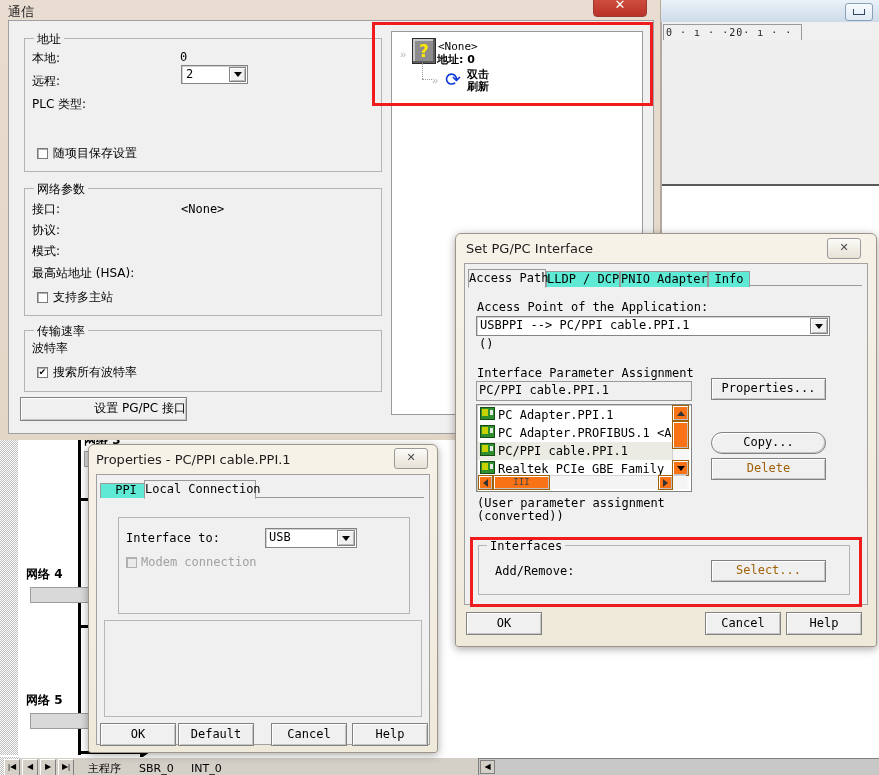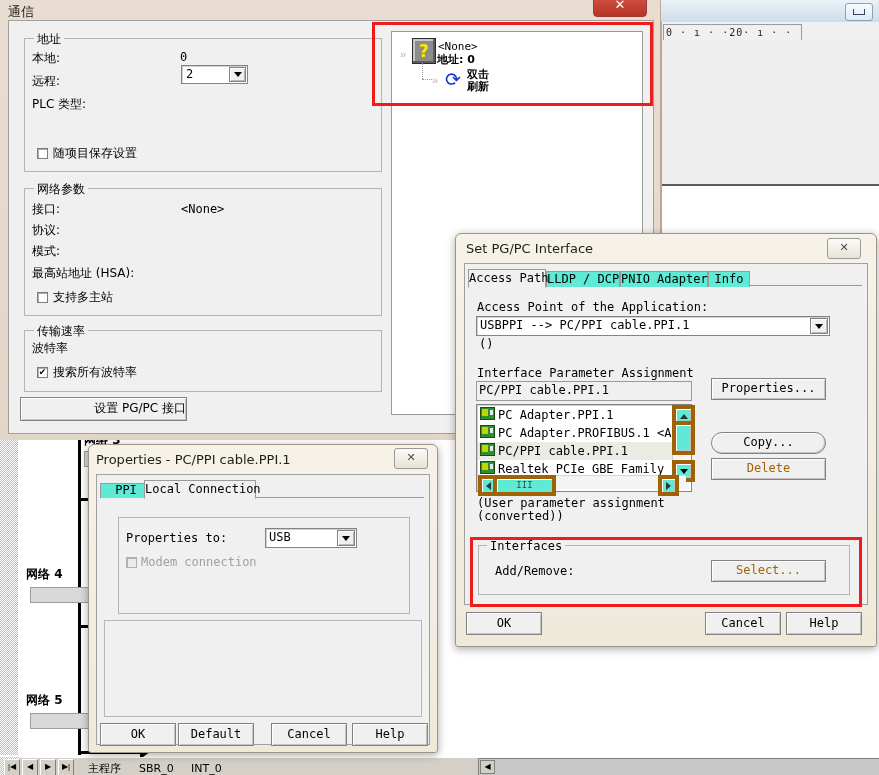--- a/index.html
+++ b/index.html
@@ -114,21 +114,21 @@
   
   #ifc-list{background:#fff;border:1px solid #848484;box-shadow:inset 1px 1px 0 #cfcfcf;}
   .listrow{height:18px;line-height:18px;font-family:"DejaVu Sans Mono","Liberation Mono",monospace;font-size:12px;white-space:nowrap;overflow:hidden;color:#000;}
   .listrow.sel{background:#ebebe4;}
   .nicicon{
     display:inline-block;width:13px;height:11px;vertical-align:-1px;margin-right:3px;
     background:#2f8f2f;border:1px solid #174c17;position:relative;
   }
   .nicicon:before{content:"";position:absolute;left:1px;top:1px;width:6px;height:7px;background:#c7d200;}
   .nicicon:after{content:"";position:absolute;right:1px;top:2px;width:3px;height:5px;background:#e9e9e9;}
-  .sbtn{background:#5eead4;border:4px solid #a16207;box-shadow:inset 1px 1px 0 #fff, inset -1px -1px 0 #c0c0c0;}
+  .sbtn{background:#f97316;border:1px solid #a16207;box-shadow:inset 1px 1px 0 #fff, inset -1px -1px 0 #c0c0c0;}
   .sbtn .tri{margin:auto;}
   .trackv{background:#f7f7f7;border-left:1px solid #d0d0d0;}
 
   
   #tree-panel{background:#fff;border:1px solid #9a9a9a;}
   .qicon{
     width:22px;height:24px;background:#8d8d8d;border:1px solid #2c2c2c;
     box-shadow:inset -2px -2px 0 #5e5e5e, inset 2px 2px 0 #c7c7c7;
     color:#ffe800;font-family:"DejaVu Sans",sans-serif;font-weight:bold;font-size:17px;
     text-align:center;line-height:24px;
@@ -322,21 +322,21 @@
 <div class="abs dlg-title" style="left:96px;top:452px;">Properties - PC/PPI cable.PPI.1</div>
 <div class="abs winclose" style="left:394px;top:448px;">✕</div>
 
 <div class="abs dlg-body" style="left:96px;top:474px;width:332px;height:269px;"></div>
 
 <div class="abs tabrow" style="left:100px;top:496px;width:324px;height:1px;"></div>
 <div class="abs tabitem" style="left:100px;top:483px;width:50px;height:14px;line-height:13px;">PPI</div>
 <div class="abs tabitem sel" style="left:144px;top:480px;width:110px;height:17px;line-height:16px;">Local Connection</div>
 
 <div class="abs group" style="left:118px;top:517px;width:290px;height:95px;"></div>
-<div class="abs mono" style="left:126px;top:531px;">Properties to:</div>
+<div class="abs mono" style="left:126px;top:531px;">Interface to:</div>
 <div class="abs tfield" style="left:265px;top:528px;width:90px;height:18px;"></div>
 <div class="abs mono" style="left:269px;top:530px;">USB</div>
 <div class="abs combo-arrow" style="left:337px;top:530px;width:16px;height:14px;display:flex;align-items:center;justify-content:center;">
   <span class="tri"></span>
 </div>
 <div class="abs cbox dis" style="left:126px;top:557px;"></div>
 <div class="abs mono" style="left:141px;top:555px;color:#a0a0a0;">Modem connection</div>
 
 <div class="abs" style="left:104px;top:620px;width:316px;height:95px;background:#f0f0f0;border:1px solid #b8b8b8;"></div>
 

